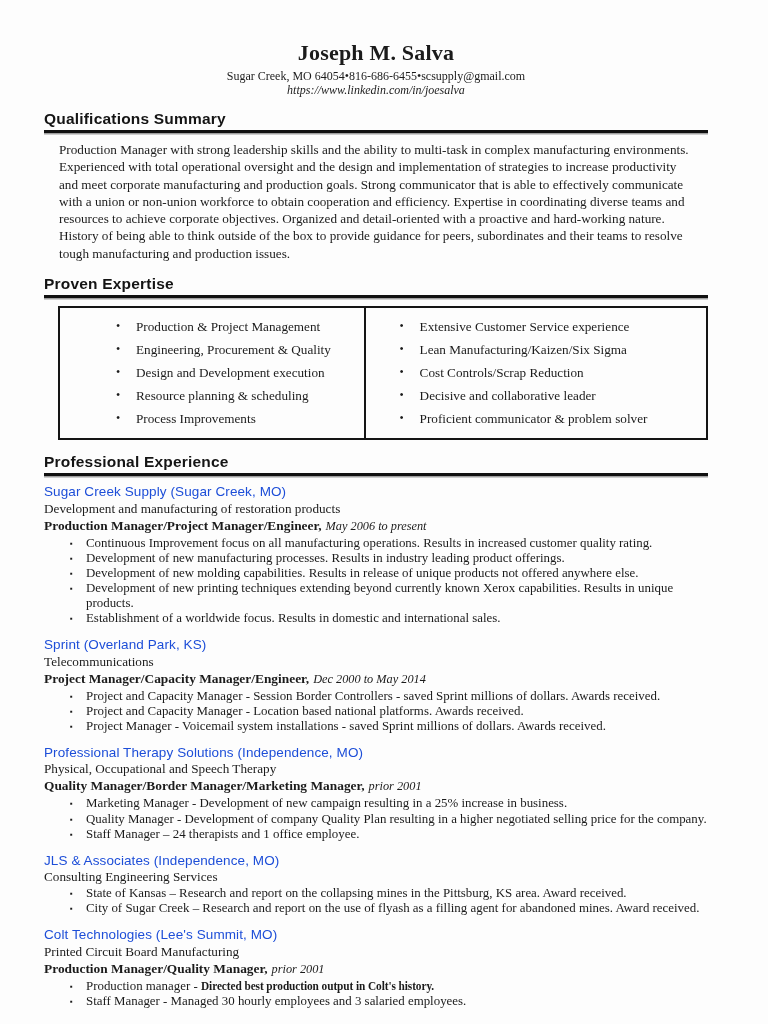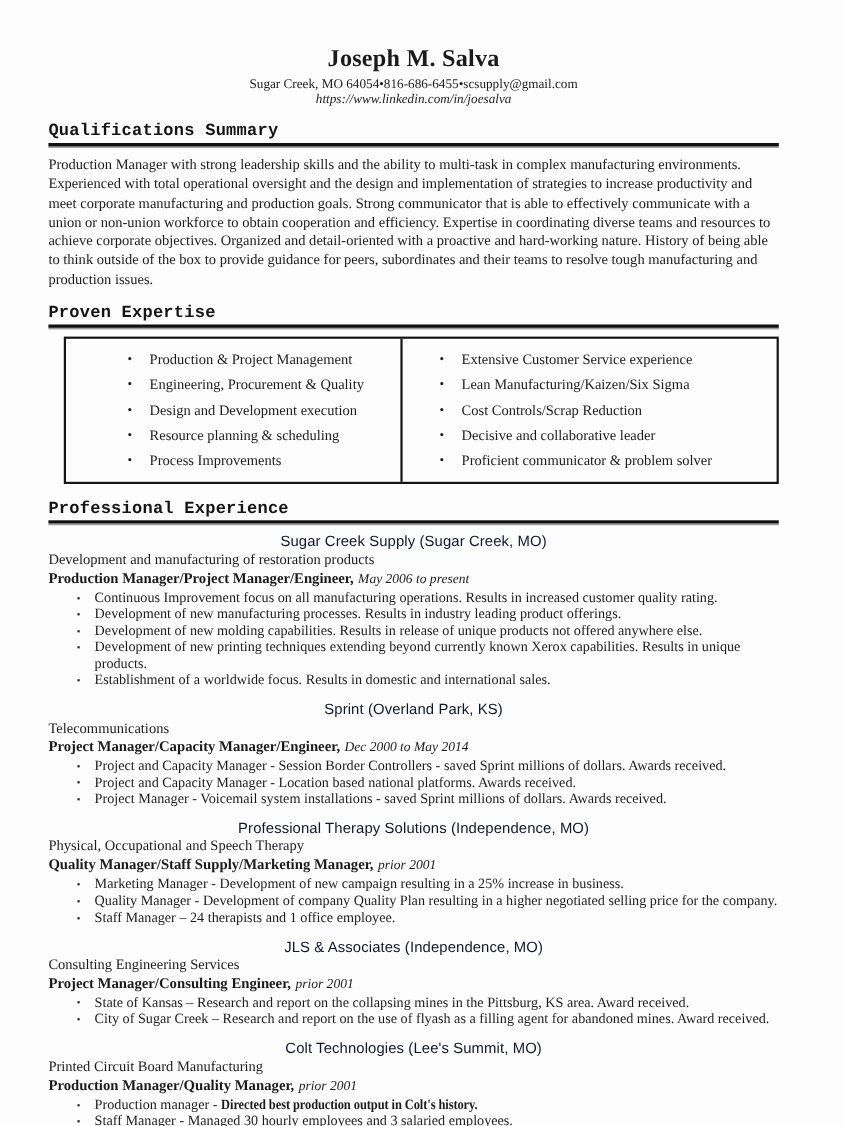--- a/index.html
+++ b/index.html
@@ -10,44 +10,44 @@
   }
   .page { box-sizing: border-box; width: 768px; height: 1024px; padding: 34px 60px 12px 44px; }
 
   
   .name { font-size: 22px; font-weight: bold; text-align: center; margin: 6px 0 3px; letter-spacing: 0.2px; }
   .contact-line { text-align: center; font-size: 12px; line-height: 14px; }
   .linkedin-line { text-align: center; font-size: 12px; line-height: 14px; margin-bottom: 6px; font-style: italic; }
 
   
   .sec-heading {
-    font-family: Liberation Mono, monospace;
+    font-family: Liberation Sans, sans-serif;
     font-size: 15.5px; font-weight: 600; letter-spacing: 0.2px; color: #141414;
     padding-bottom: 2px; margin: 13px 0 0;
     border-bottom: 3px solid #111;
     box-shadow: 0 1.5px 0 #9f9f9f;
   }
 
   
-  .summary-text { margin: 8px 0 0; font-size: 13.2px; line-height: 17.3px; }
+  .summary-text { margin: 8px 15px 0; font-size: 13.2px; line-height: 17.3px; }
 
   
   .expertise-box { display: flex; border: 2px solid #151515; margin: 8px 0 0 14px; }
   .exp-col { padding: 7px 0 8px; margin: 0; list-style: none; }
   .exp-col.left { width: 47%; border-right: 2px solid #151515; }
   .exp-col.right { flex: 1; }
   .exp-item { display: flex; font-size: 13.2px; line-height: 23px; }
   .exp-item .marker { flex: none; width: 20px; font-size: 12px; }
   .exp-col.left .marker { margin-left: 56px; }
   .exp-col.right .marker { margin-left: 34px; }
 
   
   .jobs { margin-top: 7px; }
   .job { margin-bottom: 10px; }
-  .company { font-family: "Liberation Sans", sans-serif; font-size: 13.5px; line-height: 17.5px; color: #0f172a; letter-spacing: 0.1px; text-align: center; }
+  .company { font-family: "Liberation Sans", sans-serif; font-size: 13.5px; line-height: 17.5px; color: #1d4ed8; letter-spacing: 0.1px; }
   .industry { font-size: 13.2px; line-height: 16px; }
   .title-line { font-size: 13.4px; line-height: 17px; }
   .job-title { font-weight: bold; }
   .job-dates { font-style: italic; font-size: 12.3px; margin-left: 4px; text-align: center; }
   .job-bullets { list-style: none; margin: 1px 0 0; padding: 0; }
   .job-bullet { display: flex; font-size: 12.9px; line-height: 15.1px; }
   .job-bullet .marker { flex: none; width: 16px; margin-left: 26px; font-size: 8px; }
   .job-bullet .item-text { flex: 1; }
   .alt-font { display: inline-block; font-weight: 600; transform: scaleX(0.88); transform-origin: left center; letter-spacing: -0.1px; }
 </style>
@@ -183,21 +183,21 @@
     <span class="marker">▪</span>
     <span class="item-text">Project Manager - Voicemail system installations - saved Sprint millions of dollars.  Awards received.</span>
   </li>
 </ul>
   </div>
 
   <div class="job">
     <div class="company">Professional Therapy Solutions (Independence, MO)</div>
     <div class="industry">Physical, Occupational and Speech Therapy</div>
     <div class="title-line">
-      <span class="job-title">Quality Manager/Staff Supply/Marketing Manager,</span><i class="job-dates">prior 2001</i>
+      <span class="job-title">Quality Manager/Border Manager/Marketing Manager,</span><i class="job-dates">prior 2001</i>
     </div>
     <ul class="job-bullets">
   <li class="job-bullet">
     <span class="marker">▪</span>
     <span class="item-text">Marketing Manager - Development of new campaign resulting in a 25% increase in business.</span>
   </li>
 
   <li class="job-bullet">
     <span class="marker">▪</span>
     <span class="item-text">Quality Manager - Development of company Quality Plan resulting in a higher negotiated selling price for the company.</span>
@@ -206,23 +206,20 @@
   <li class="job-bullet">
     <span class="marker">▪</span>
     <span class="item-text">Staff Manager – 24 therapists and 1 office employee.</span>
   </li>
 </ul>
   </div>
 
   <div class="job">
     <div class="company">JLS &amp; Associates (Independence, MO)</div>
     <div class="industry">Consulting Engineering Services</div>
-    <div class="title-line">
-      <span class="job-title">Project Manager/Consulting Engineer,</span><i class="job-dates">prior 2001</i>
-    </div>
     <ul class="job-bullets">
   <li class="job-bullet">
     <span class="marker">▪</span>
     <span class="item-text">State of Kansas – Research and report on the collapsing mines in the Pittsburg, KS area.  Award received.</span>
   </li>
 
   <li class="job-bullet">
     <span class="marker">▪</span>
     <span class="item-text">City of Sugar Creek – Research and report on the use of flyash as a filling agent for abandoned mines.  Award received.</span>
   </li>

